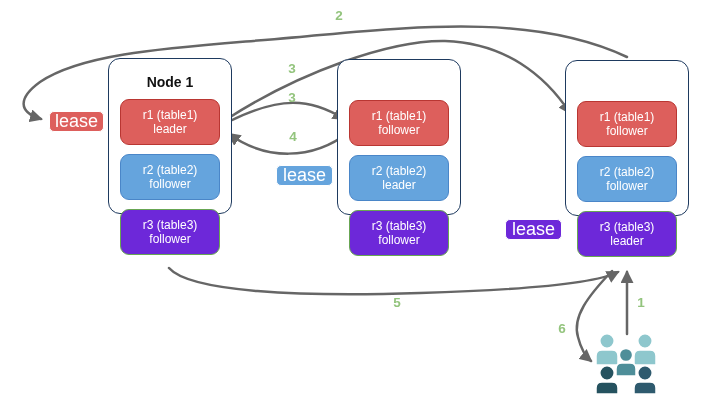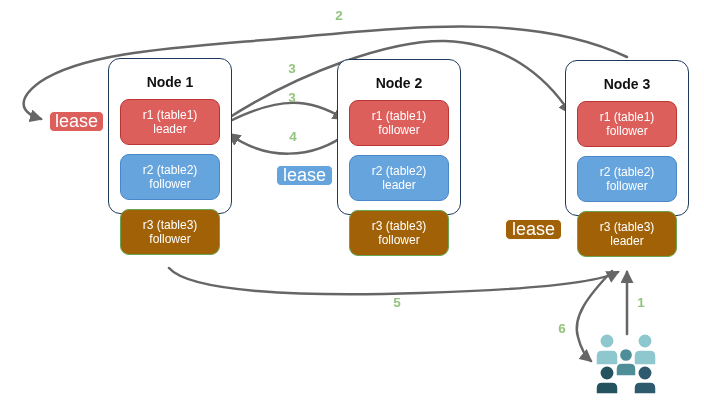--- a/index.html
+++ b/index.html
@@ -19,21 +19,21 @@
   }
   .replica {
     position:absolute; left:11px; width:100px; height:46px; box-sizing:border-box;
     border-radius:9px; border:1.5px solid; color:#ffffff; font-size:12px;
     display:flex; flex-direction:column; align-items:center; justify-content:center;
     line-height:14.5px; text-align:center;
   }
   .r-0 { top:40px; } .r-1 { top:95px;align-items:center; } .r-2 { top:150px; }
   .c-red   { background:#dd5f5c; border-color:#b93632; }
   .c-blue  { background:#65a4dd; border-color:#4a86c8; }
-  .c-green { background:#a16207; border-color:#68a653; }
+  .c-green { background:#6d28d9; border-color:#68a653; }
 
   .lease {
     position:absolute; box-sizing:border-box; height:21px; border-radius:5px;
     border:1.5px solid; color:#ffffff; font-size:18px; text-align:center;
     line-height:18px;
   }
   .lease-red   { left:49px;  top:111px; width:55px; }
   .lease-blue  { left:276px; top:165px; width:57px; }
   .lease-green { left:505px; top:219px; width:57px; }
 
@@ -96,37 +96,35 @@
       <span>r2 (table2)</span>
       <span>follower</span>
     </div>
     <div class="replica r-2 c-green">
       <span>r3 (table3)</span>
       <span>follower</span>
     </div>
   </div>
 
   <div class="node" style="left:337px; top:59px;">
-    <div class="node-title">Node 2</div>
     <div class="replica r-0 c-red">
       <span>r1 (table1)</span>
       <span>follower</span>
     </div>
     <div class="replica r-1 c-blue">
       <span>r2 (table2)</span>
       <span>leader</span>
     </div>
     <div class="replica r-2 c-green">
       <span>r3 (table3)</span>
       <span>follower</span>
     </div>
   </div>
 
   <div class="node" style="left:565px; top:60px;">
-    <div class="node-title">Node 3</div>
     <div class="replica r-0 c-red">
       <span>r1 (table1)</span>
       <span>follower</span>
     </div>
     <div class="replica r-1 c-blue">
       <span>r2 (table2)</span>
       <span>follower</span>
     </div>
     <div class="replica r-2 c-green">
       <span>r3 (table3)</span>

